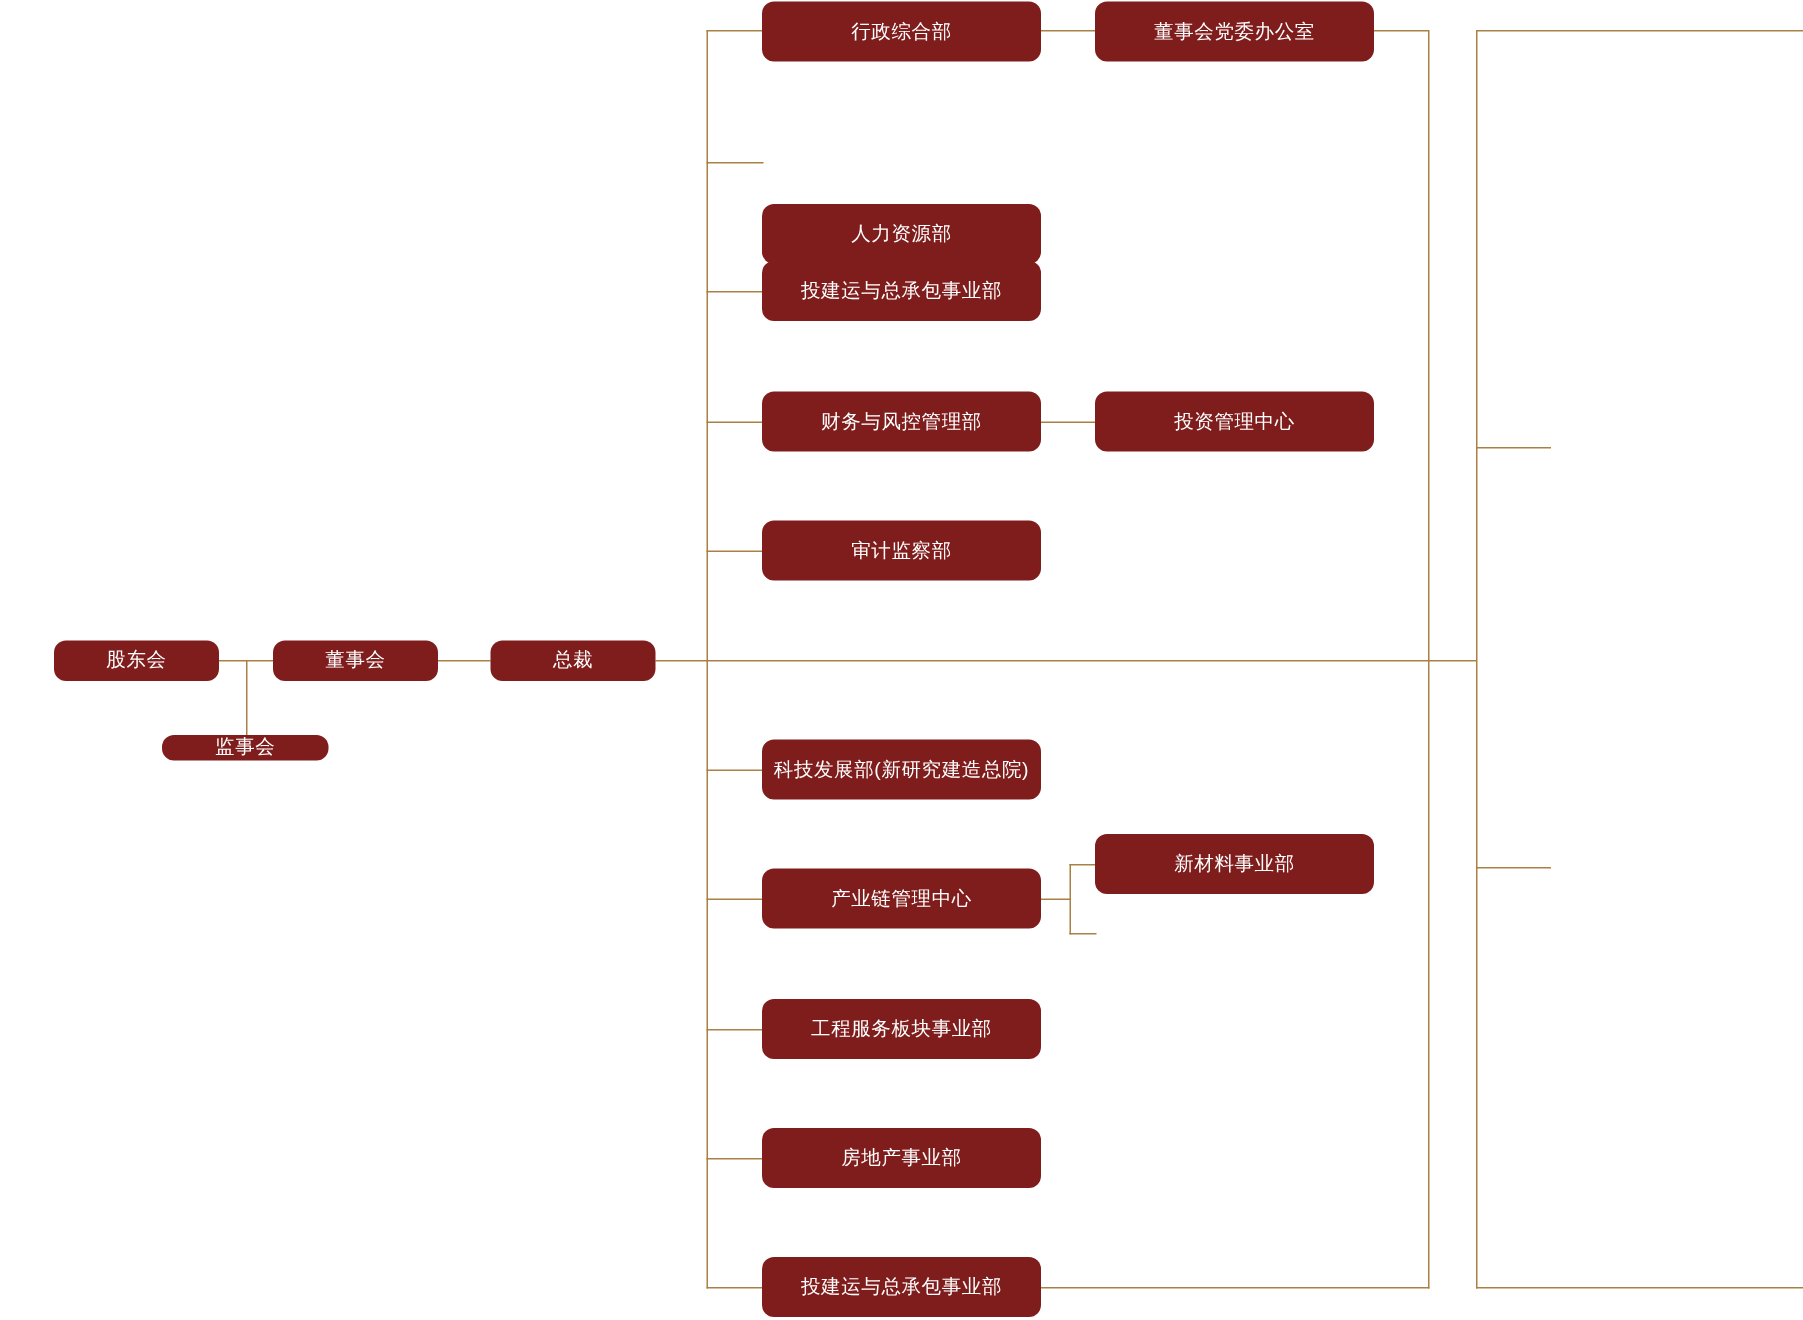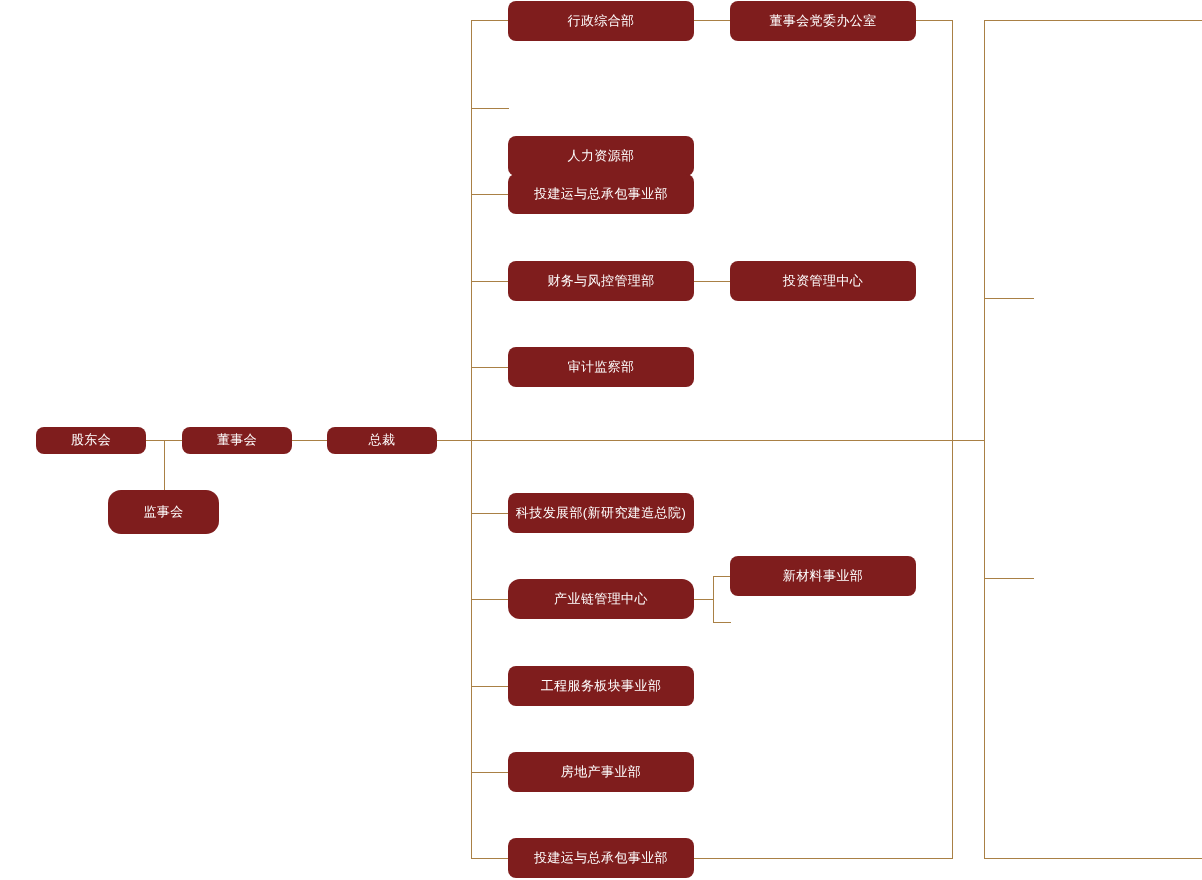--- a/index.html
+++ b/index.html
@@ -88,21 +88,21 @@
 
   <div class="node" style="left:36px; top:427px; width:110px; height:27px;justify-content:center;">
     <span class="node-label">股东会</span>
   </div>
   <div class="node" style="left:182px; top:427px; width:110px; height:27px;">
     <span class="node-label">董事会</span>
   </div>
   <div class="node" style="left:327px; top:427px; width:110px; height:27px;">
     <span class="node-label">总裁</span>
   </div>
-  <div class="node" style="left:108px; top:490px; width:111px; height:44px;border-radius:13px;">
+  <div class="node" style="left:108px; top:490px; width:111px; height:17px;">
     <span class="node-label">监事会</span>
   </div>
 
   <div class="node" style="left:508px; top:1px; width:186px; height:40px;">
     <span class="node-label">行政综合部</span>
   </div>
   <div class="node" style="left:508px; top:88px; width:186px; height:40px;margin-top:48px;">
     <span class="node-label">人力资源部</span>
   </div>
   <div class="node" style="left:508px; top:174px; width:186px; height:40px;">
@@ -111,21 +111,21 @@
   <div class="node" style="left:508px; top:261px; width:186px; height:40px;">
     <span class="node-label">财务与风控管理部</span>
   </div>
   <div class="node" style="left:508px; top:347px; width:186px; height:40px;">
     <span class="node-label">审计监察部</span>
   </div>
 
   <div class="node" style="left:508px; top:493px; width:186px; height:40px;">
     <span class="node-label">科技发展部(新研究建造总院)</span>
   </div>
-  <div class="node" style="left:508px; top:579px; width:186px; height:40px;border-radius:12px;">
+  <div class="node" style="left:508px; top:579px; width:186px; height:40px;">
     <span class="node-label">产业链管理中心</span>
   </div>
   <div class="node" style="left:508px; top:666px; width:186px; height:40px;">
     <span class="node-label">工程服务板块事业部</span>
   </div>
   <div class="node" style="left:508px; top:838px; width:186px; height:40px;">
     <span class="node-label">投建运与总承包事业部</span>
   </div>
   <div class="node" style="left:508px; top:752px; width:186px; height:40px;">
     <span class="node-label">房地产事业部</span>

